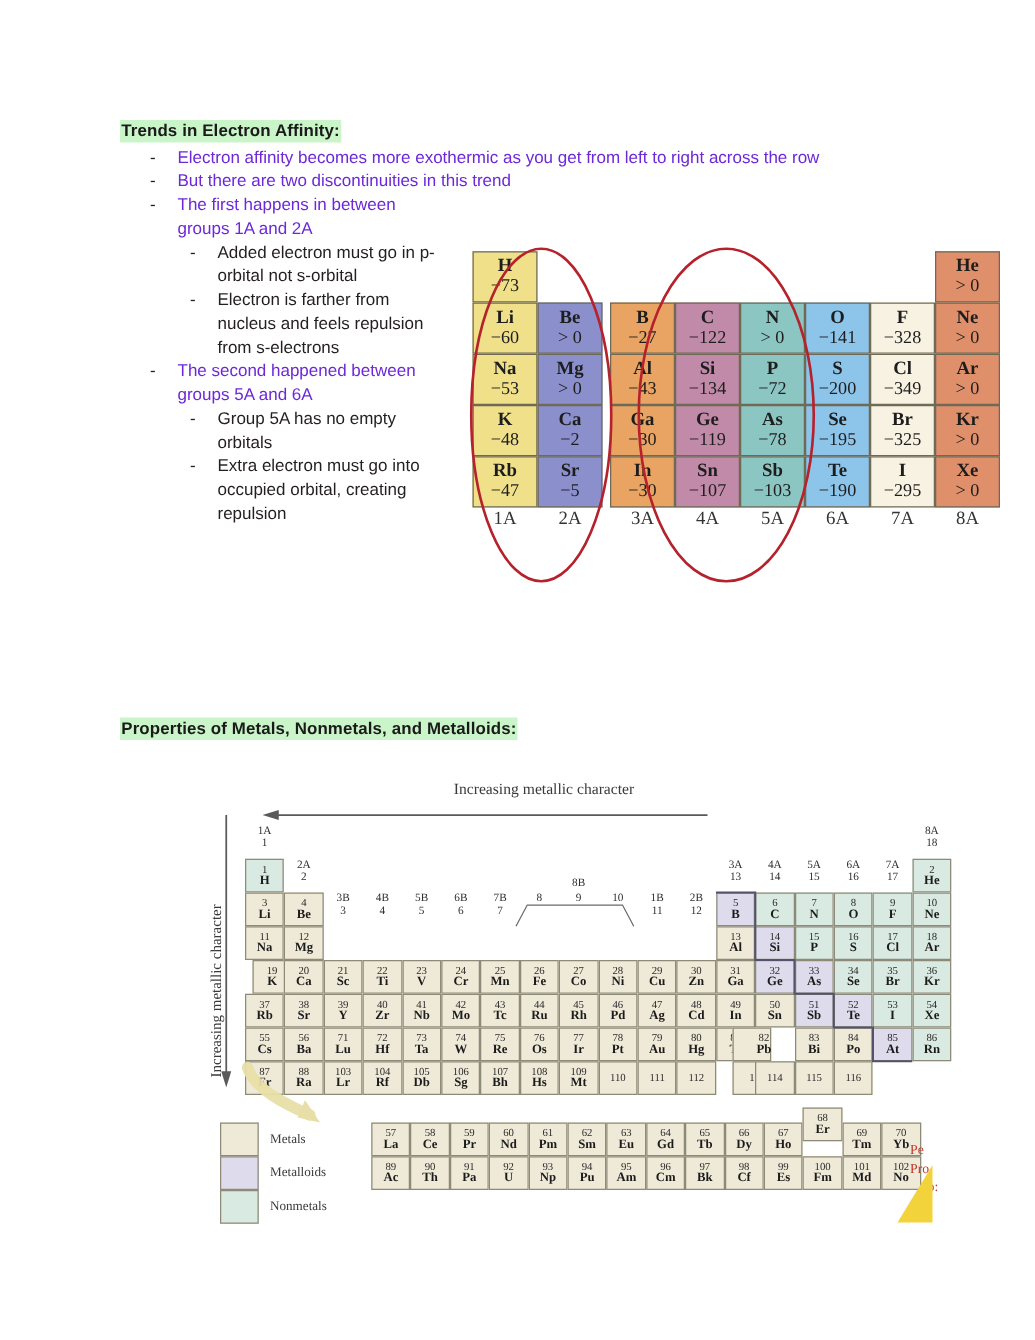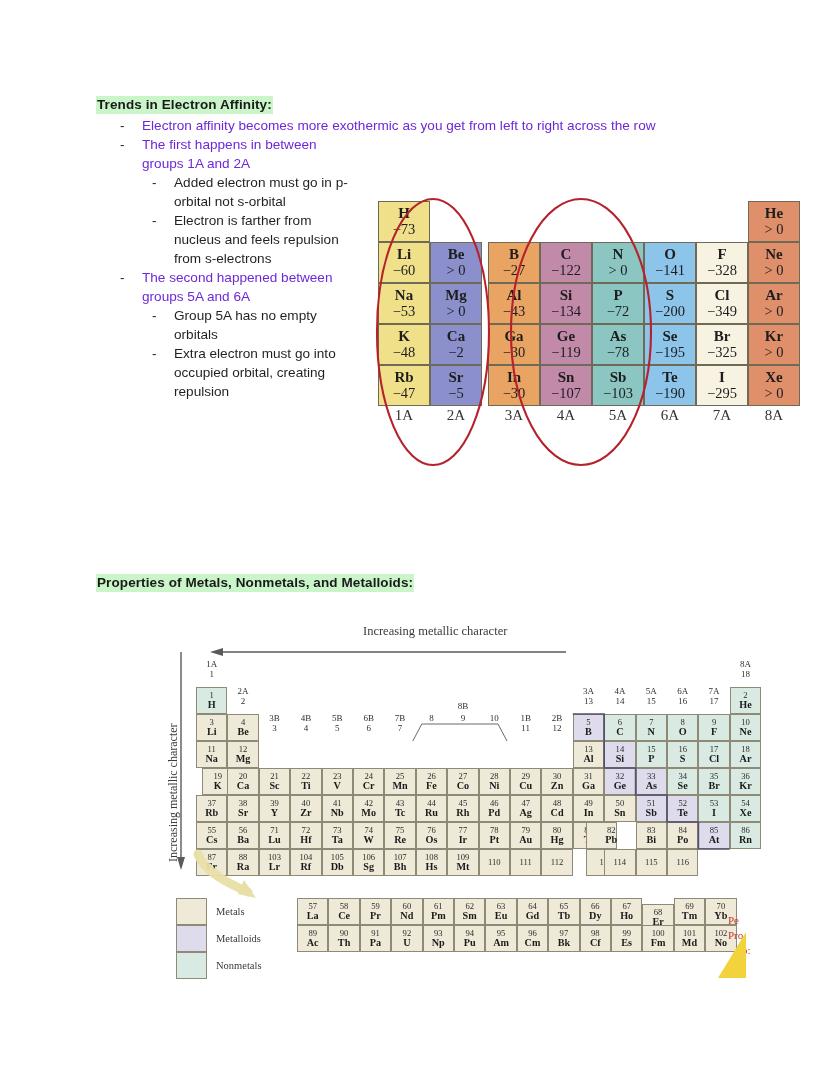--- a/index.html
+++ b/index.html
@@ -144,20 +144,21 @@
 </style>
 </head>
 <body>
 
 <div class="note-heading" style="left:96px; top:97px;">
   <span class="hl">Trends in Electron Affinity:</span>
 </div>
 
 <div class="bullets">
   <div class="b1">Electron affinity becomes more exothermic as you get from left to right across the row</div>
+  <div class="b1">But there are two discontinuities in this trend</div>
   <div class="b1 narrow">The first happens in between groups 1A and 2A</div>
   <div class="b2 narrow">Added electron must go in p-orbital not s-orbital</div>
   <div class="b2 narrow">Electron is farther from nucleus and feels repulsion from s-electrons</div>
   <div class="b1 narrow">The second happened between groups 5A and 6A</div>
   <div class="b2 narrow">Group 5A has no empty orbitals</div>
   <div class="b2 narrow">Extra electron must go into occupied orbital, creating repulsion</div>
 </div>
 
 <div id="ea-wrap">
   <div id="ea-table">
@@ -810,21 +811,21 @@
         <div class="sym">Tb</div>
       </div>
       <div class="pcell" style="left: 419.6px; top: 276px;">
         <div class="num">66</div>
         <div class="sym">Dy</div>
       </div>
       <div class="pcell" style="left: 451px; top: 276px;">
         <div class="num">67</div>
         <div class="sym">Ho</div>
       </div>
-      <div class="pcell" style="left: 482.4px; top: 282px;">
+      <div class="pcell" style="left: 482.4px; top: 264px;">
         <div class="num">68</div>
         <div class="sym">Er</div>
       </div>
       <div class="pcell" style="left: 513.8px; top: 276px;">
         <div class="num">69</div>
         <div class="sym">Tm</div>
       </div>
       <div class="pcell" style="left: 545.2px; top: 276px;">
         <div class="num">70</div>
         <div class="sym">Yb</div>

